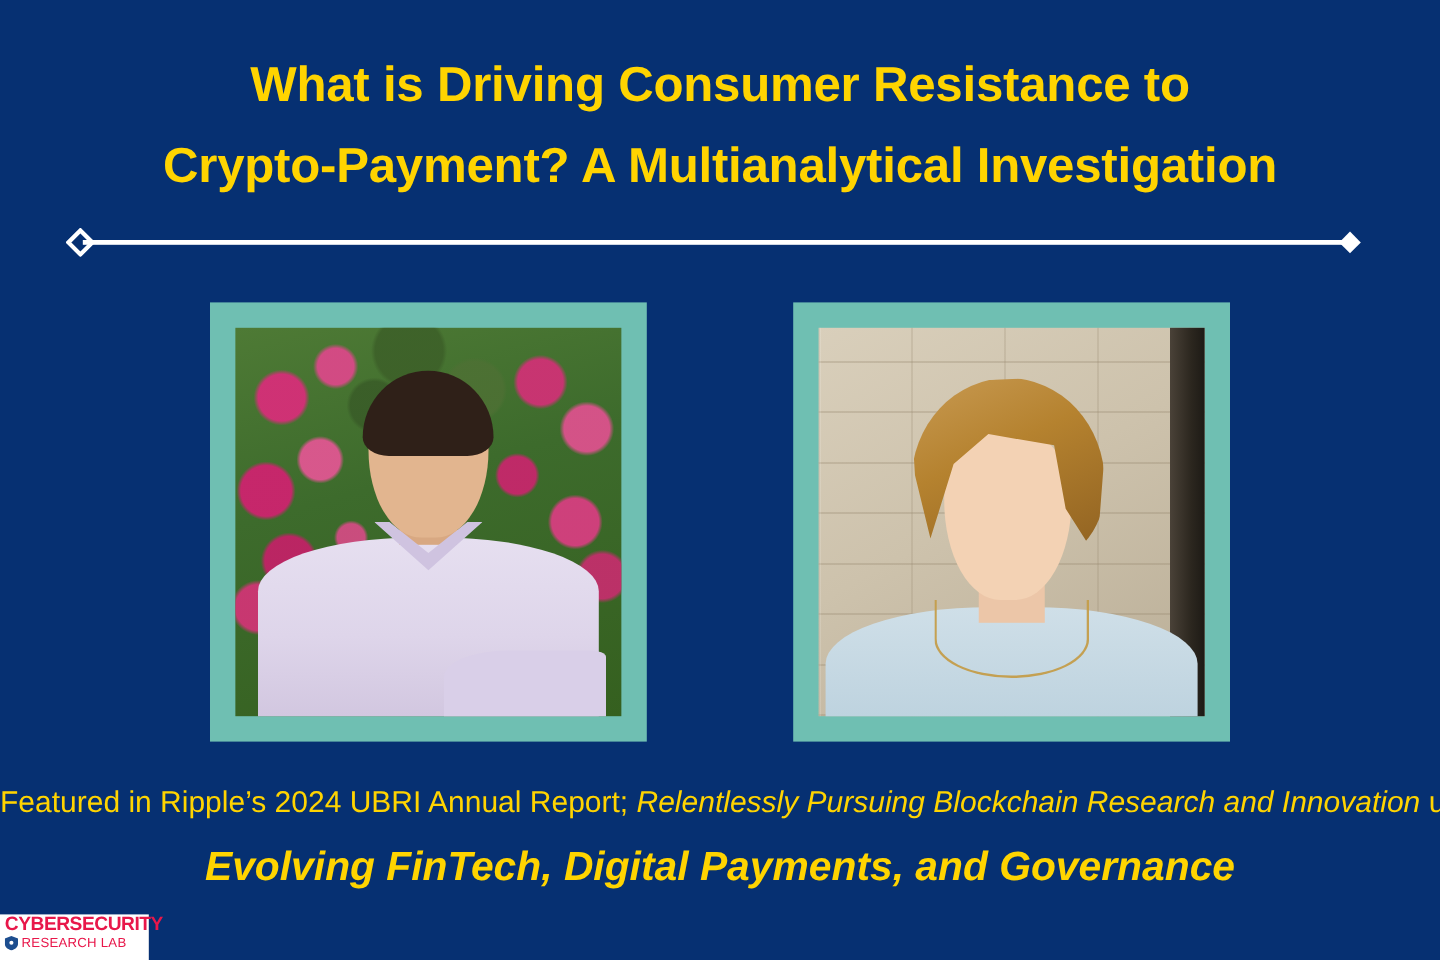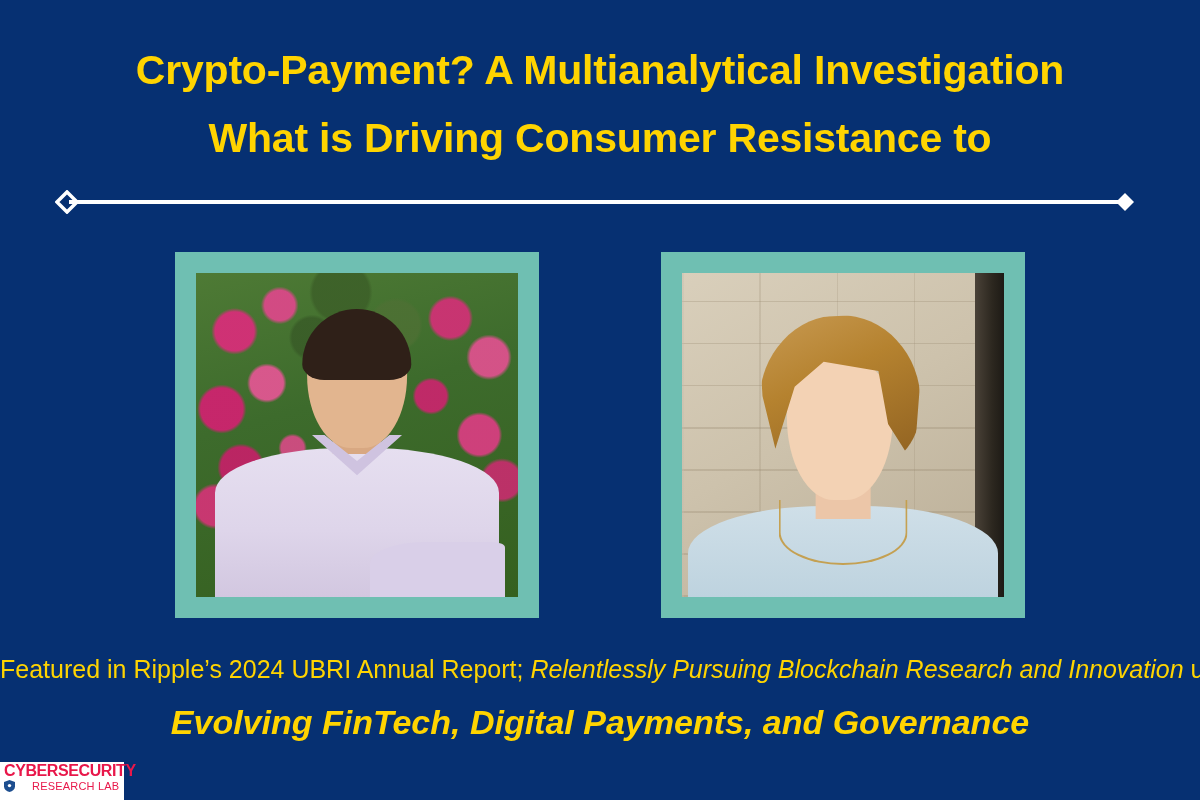--- a/index.html
+++ b/index.html
@@ -219,40 +219,40 @@
     color:#E8174A;
     font-weight:bold;
     font-size:16px;
     line-height:17px;
     letter-spacing:-0.4px;
     white-space:nowrap;
   }
   #logo-bottom-row {
     display:flex;
     align-items:center;
-    gap:17px;
+    gap:3px;
     margin-top:1px;
   }
   #logo-shield svg { display:block; }
   #logo-bottom {
     color:#E8174A;
     font-size:11px;
     line-height:12px;
     letter-spacing:0.2px;
     white-space:nowrap;
   }
 </style>
 </head>
 <body>
 
 <div id="slide">
 
   <div id="title-block">
+    <div class="title-line">What is Driving Consumer Resistance to</div>
     <div class="title-line">Crypto-Payment? A Multianalytical Investigation</div>
-    <div class="title-line">What is Driving Consumer Resistance to</div>
   </div>
 
   <div id="divider">
     <div class="diamond" id="diamond-left">
       <svg width="24" height="24" viewBox="0 0 24 24">
         <path d="M12 2 L22 12 L12 22 L2 12 Z" fill="none" stroke="#FFFFFF" stroke-width="3.5"></path>
       </svg>
     </div>
     <div id="divider-line"></div>
     <div class="diamond" id="diamond-right">

